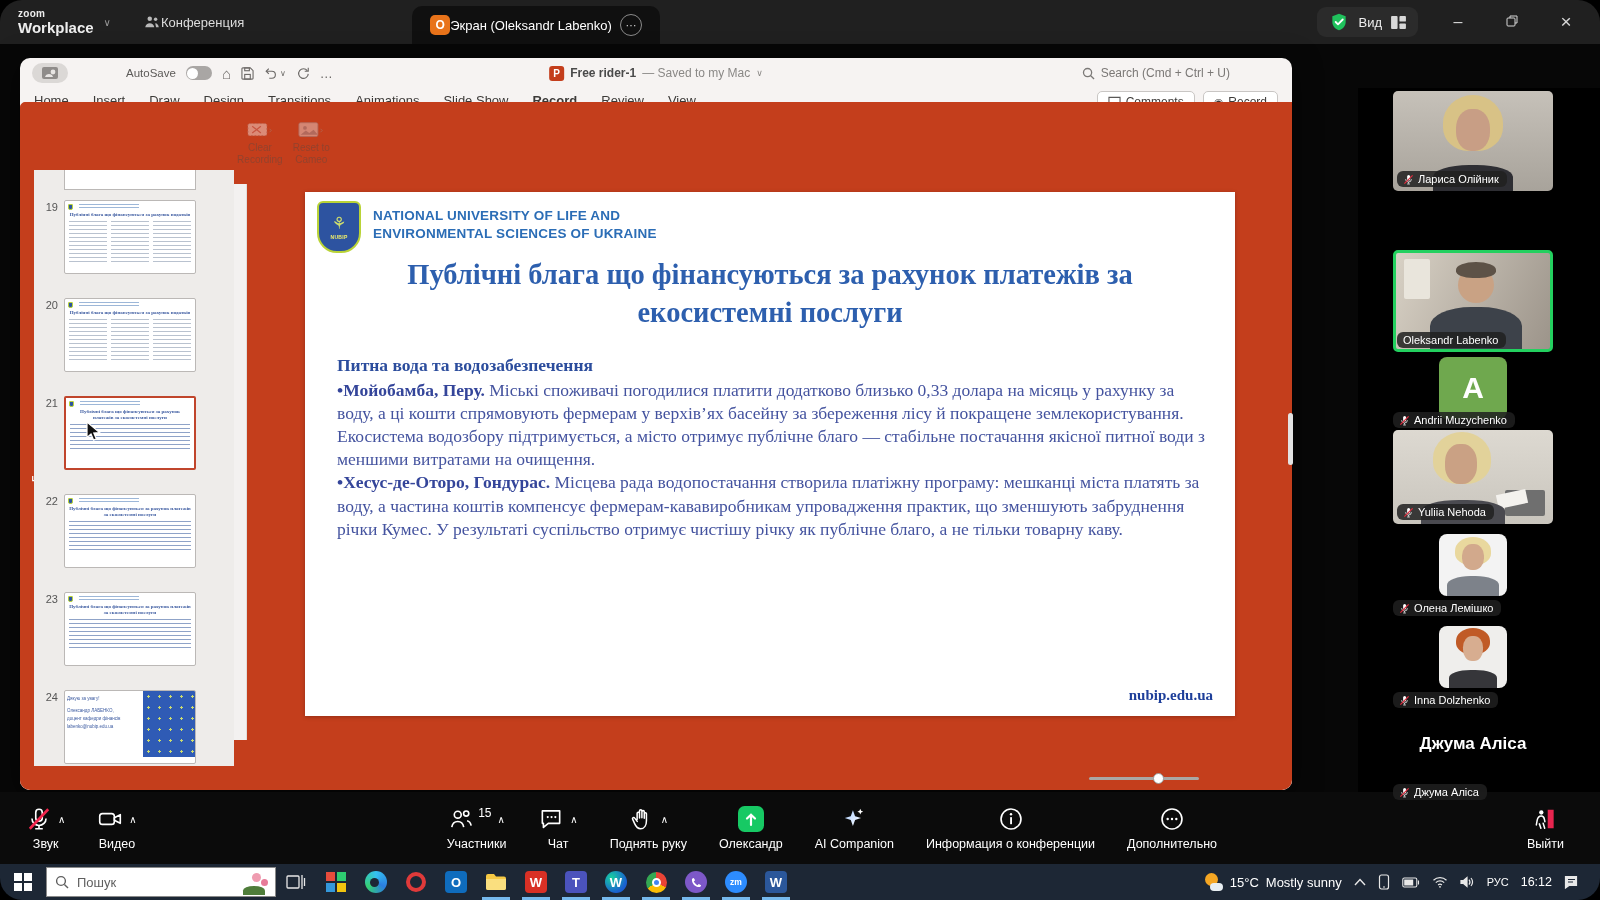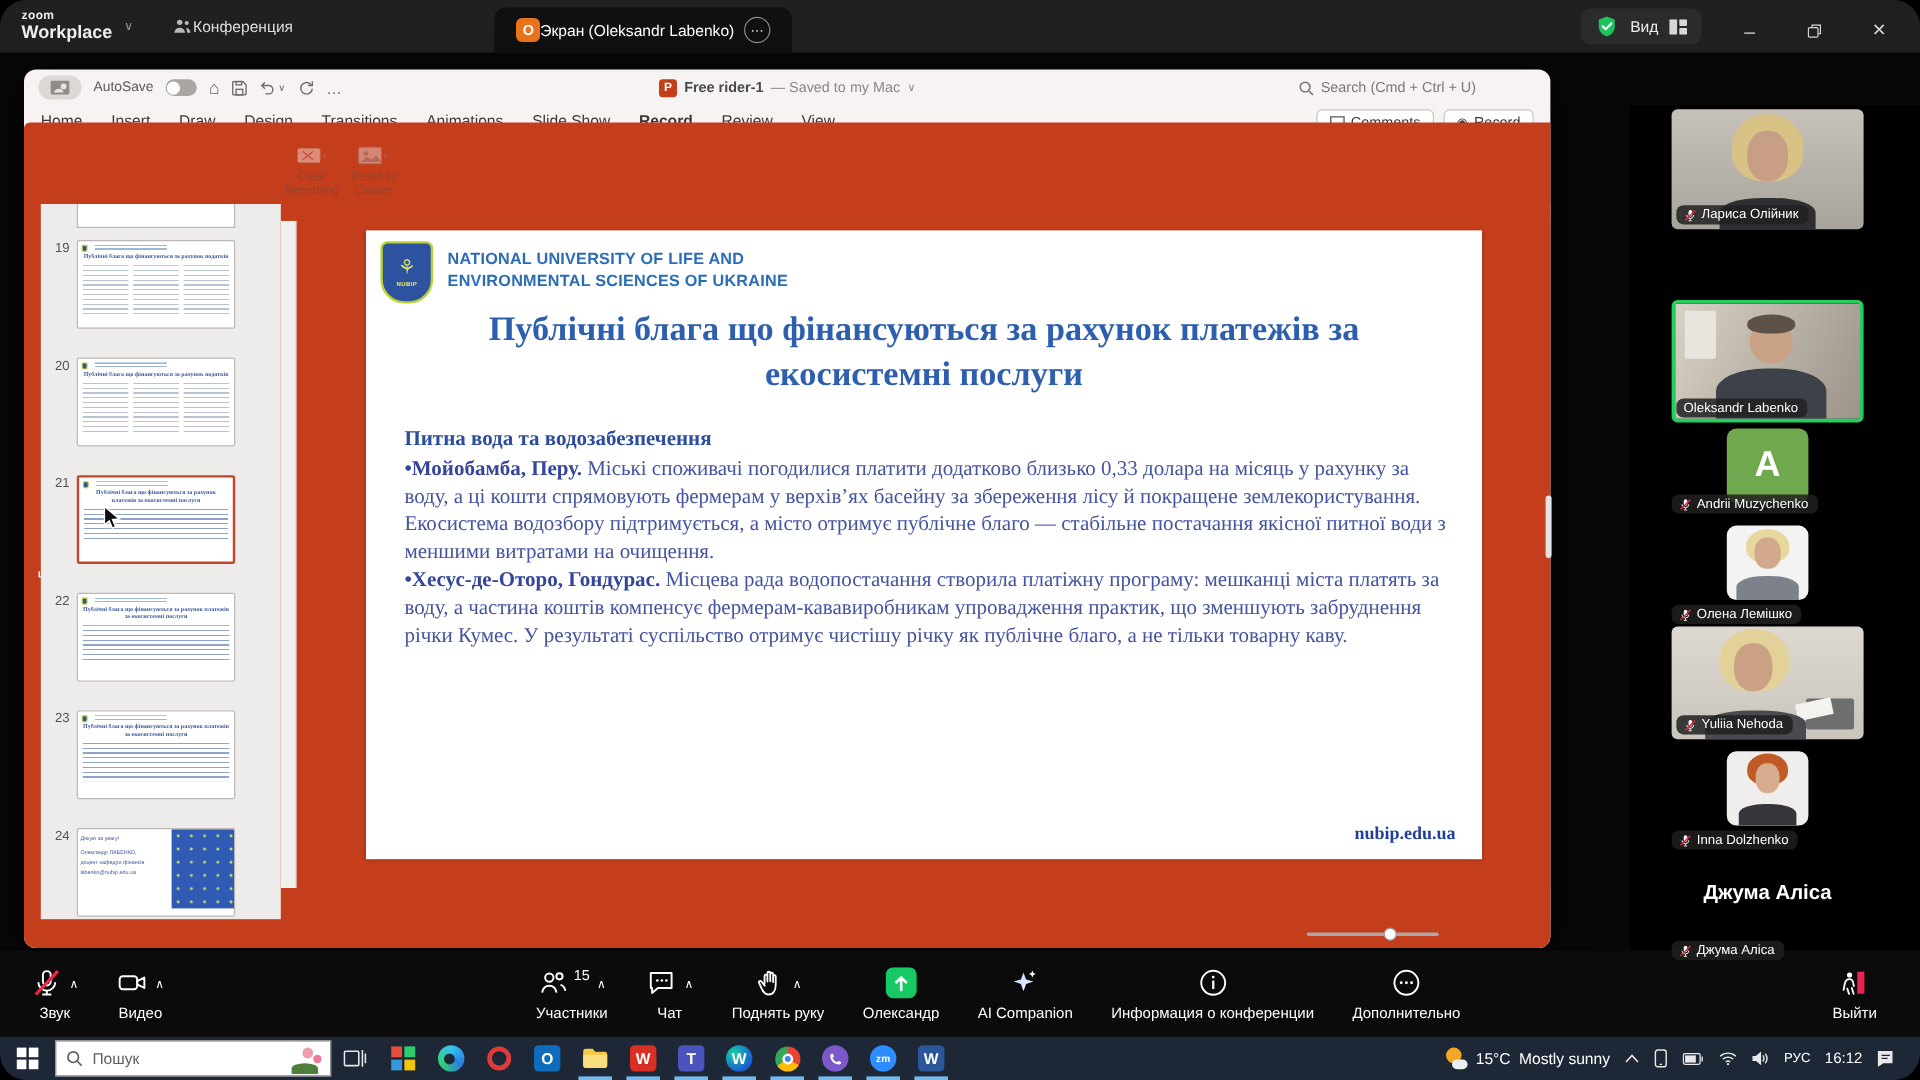--- a/index.html
+++ b/index.html
@@ -11,21 +11,21 @@
   .ztitle{position:absolute;top:0;left:0;width:1600px;height:44px;background:#202020;display:flex;align-items:center;color:#eee;}
   .zbrand{display:flex;align-items:center;gap:8px;padding:0 14px 0 18px;}
   .zbrand .lines{display:flex;flex-direction:column;line-height:1;}
   .zbrand .t{font-size:10px;font-weight:700;letter-spacing:.3px;}
   .zbrand .b{font-size:15px;font-weight:700;margin-top:1px;}
   .zchev{color:#9a9a9a;font-size:10px;margin-left:2px;}
   .ztab{display:flex;align-items:center;gap:0;height:44px;padding:0 18px;font-size:13px;color:#ddd;}
   .ztab.active{background:#101010;border-radius:10px 10px 0 0;height:38px;align-self:flex-end;color:#fff;}
   .obadge{width:20px;height:20px;border-radius:5px;background:#e8731a;color:#fff;font-size:12px;font-weight:700;display:flex;align-items:center;justify-content:center;}
   .tab-ellipsis{width:22px;height:22px;border-radius:50%;border:1px solid #8a8a8a;color:#cfcfcf;display:flex;align-items:center;justify-content:center;font-size:11px;margin-left:8px;}
-  .zright{margin-left:auto;display:flex;align-items:flex-end;gap:26px;padding-right:20px;}
+  .zright{margin-left:auto;display:flex;align-items:center;gap:26px;padding-right:20px;}
   .view-pill{display:flex;align-items:center;gap:9px;background:#2b2b2b;border-radius:9px;padding:5px 12px;font-size:13px;color:#eee;}
   .winbtn{color:#d6d6d6;font-size:16px;width:28px;text-align:center;}
 
   
   .share{position:absolute;top:44px;left:0;width:1600px;height:748px;background:#070707;}
   .share-scroll{position:absolute;left:1288px;top:369px;width:5px;height:52px;background:#e3e3e3;border-radius:3px;}
 
   
   .ppt{position:absolute;left:20px;top:14px;width:1272px;height:732px;background:#f6f3f2;border-radius:10px;overflow:hidden;box-shadow:0 6px 28px rgba(0,0,0,.6);color:#3a3a3a;}
   .ptitle{height:30px;display:flex;align-items:center;padding:0 12px;font-size:12px;position:relative;}
@@ -194,21 +194,21 @@
 
       <div class="ptitle">
         <div class="grp">
           <span class="winicon">
               <svg width="16" height="12" viewBox="0 0 16 12">
                 <rect x="0" y="0" width="16" height="12" rx="2" fill="#8f8c8a"></rect>
                 <circle cx="11" cy="5" r="2.4" fill="#e8e5e3"></circle>
                 <path d="M3 10c.5-2 2-3 4-3s3.5 1 4 3z" fill="#e8e5e3"></path>
               </svg>
             </span>
-          <span style="font-size:11.5px;color:#5c5a58;">AutoSave</span>
+          <span style="font-size:11.5px;color:#5c5a58;margin-left:48px;">AutoSave</span>
           <span class="toggle"></span>
           <span class="tb-ic" style="font-size:15px;">⌂</span>
           <span class="tb-ic">
               <svg width="13" height="13" viewBox="0 0 14 14" fill="none" stroke="#6d6a68" stroke-width="1.2">
                 <path d="M1 2a1 1 0 0 1 1-1h8l3 3v8a1 1 0 0 1-1 1H2a1 1 0 0 1-1-1z"></path>
                 <rect x="4" y="8" width="6" height="5"></rect>
                 <rect x="4" y="1" width="5" height="3"></rect>
               </svg>
             </span>
           <span class="tb-ic">
@@ -592,51 +592,51 @@
         <div class="plabel outside">
           <svg width="11" height="11" viewBox="0 0 16 16">
               <rect x="6" y="1.5" width="4.4" height="8" rx="2.2" fill="#fff"></rect>
               <path d="M3.8 7.5a4.2 4.2 0 0 0 8.4 0M8 11.8v2M6 14.5h4" stroke="#fff" stroke-width="1.1" fill="none"></path>
               <line x1="2" y1="14" x2="14" y2="2" stroke="#e02b3d" stroke-width="1.8"></line>
             </svg>
           <span>Andrii Muzychenko</span>
         </div>
       </div>
 
+      <div class="pslot" style="height:94px;margin-top:2px;">
+        <div class="vidtile" style="background:linear-gradient(#ddd9d1,#c9c5bd);">
+          <div style="position:absolute;right:8px;bottom:8px;width:40px;height:26px;background:#6f6f6f;border-radius:2px;"></div>
+          <div style="position:absolute;right:26px;bottom:18px;width:30px;height:14px;background:#f4f2ee;transform:rotate(-12deg);"></div>
+          <div class="hairc" style="left:40px;top:2px;width:58px;height:52px;background:#e2d29a;"></div>
+          <div class="head" style="left:52px;top:14px;width:32px;height:40px;background:#caa184;border-radius:45%;"></div>
+          <div class="torso" style="left:28px;bottom:0;width:84px;height:24px;background:#4a4a50;"></div>
+        </div>
+        <div class="plabel">
+          <svg width="11" height="11" viewBox="0 0 16 16">
+              <rect x="6" y="1.5" width="4.4" height="8" rx="2.2" fill="#fff"></rect>
+              <path d="M3.8 7.5a4.2 4.2 0 0 0 8.4 0M8 11.8v2M6 14.5h4" stroke="#fff" stroke-width="1.1" fill="none"></path>
+              <line x1="2" y1="14" x2="14" y2="2" stroke="#e02b3d" stroke-width="1.8"></line>
+            </svg>
+          <span>Yuliia Nehoda</span>
+        </div>
+      </div>
+
       <div class="pslot" style="height:84px;margin-top:8px;">
         <div class="avbox" style="background:#f3f3f3;">
           <div class="hairc" style="left:16px;top:3px;width:36px;height:28px;background:#e9d89e;"></div>
           <div class="head" style="left:23px;top:10px;width:22px;height:26px;background:#d2a98c;border-radius:45%;"></div>
           <div class="torso" style="left:8px;bottom:0;width:52px;height:20px;background:#7d828a;"></div>
         </div>
         <div class="plabel outside">
           <svg width="11" height="11" viewBox="0 0 16 16">
               <rect x="6" y="1.5" width="4.4" height="8" rx="2.2" fill="#fff"></rect>
               <path d="M3.8 7.5a4.2 4.2 0 0 0 8.4 0M8 11.8v2M6 14.5h4" stroke="#fff" stroke-width="1.1" fill="none"></path>
               <line x1="2" y1="14" x2="14" y2="2" stroke="#e02b3d" stroke-width="1.8"></line>
             </svg>
           <span>Олена Лемішко</span>
-        </div>
-      </div>
-
-      <div class="pslot" style="height:94px;margin-top:2px;">
-        <div class="vidtile" style="background:linear-gradient(#ddd9d1,#c9c5bd);">
-          <div style="position:absolute;right:8px;bottom:8px;width:40px;height:26px;background:#6f6f6f;border-radius:2px;"></div>
-          <div style="position:absolute;right:26px;bottom:18px;width:30px;height:14px;background:#f4f2ee;transform:rotate(-12deg);"></div>
-          <div class="hairc" style="left:40px;top:2px;width:58px;height:52px;background:#e2d29a;"></div>
-          <div class="head" style="left:52px;top:14px;width:32px;height:40px;background:#caa184;border-radius:45%;"></div>
-          <div class="torso" style="left:28px;bottom:0;width:84px;height:24px;background:#4a4a50;"></div>
-        </div>
-        <div class="plabel">
-          <svg width="11" height="11" viewBox="0 0 16 16">
-              <rect x="6" y="1.5" width="4.4" height="8" rx="2.2" fill="#fff"></rect>
-              <path d="M3.8 7.5a4.2 4.2 0 0 0 8.4 0M8 11.8v2M6 14.5h4" stroke="#fff" stroke-width="1.1" fill="none"></path>
-              <line x1="2" y1="14" x2="14" y2="2" stroke="#e02b3d" stroke-width="1.8"></line>
-            </svg>
-          <span>Yuliia Nehoda</span>
         </div>
       </div>
 
       <div class="pslot" style="height:84px;margin-top:8px;">
         <div class="avbox" style="background:#efeeec;">
           <div class="hairc" style="left:17px;top:2px;width:34px;height:26px;background:#c05a26;"></div>
           <div class="head" style="left:24px;top:10px;width:20px;height:25px;background:#d7ad90;border-radius:45%;"></div>
           <div class="torso" style="left:10px;bottom:0;width:48px;height:18px;background:#36363a;"></div>
         </div>
         <div class="plabel outside">

